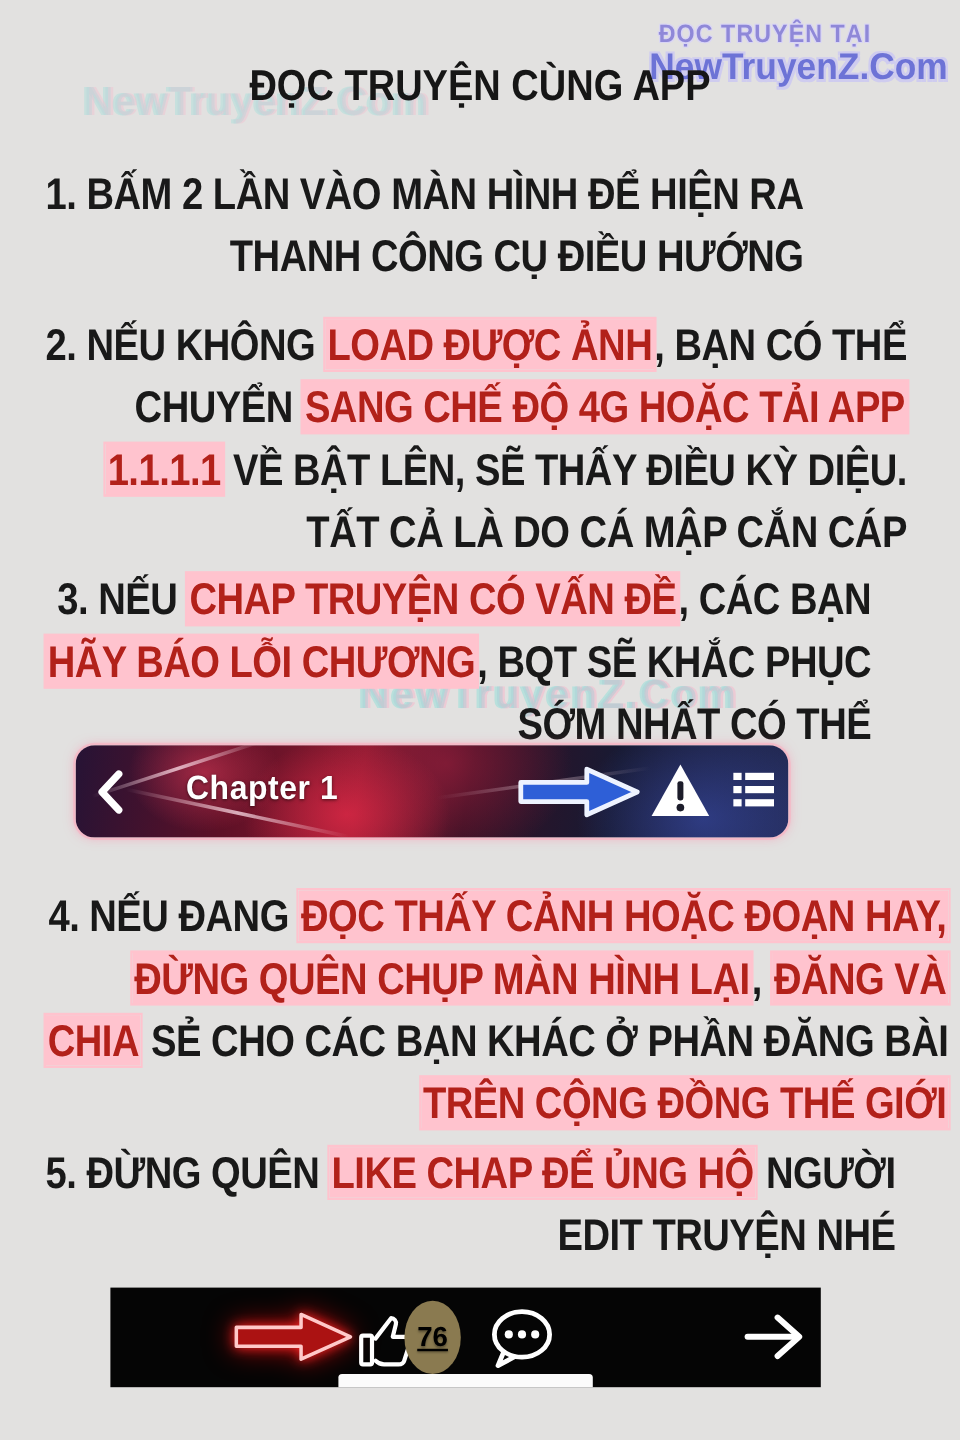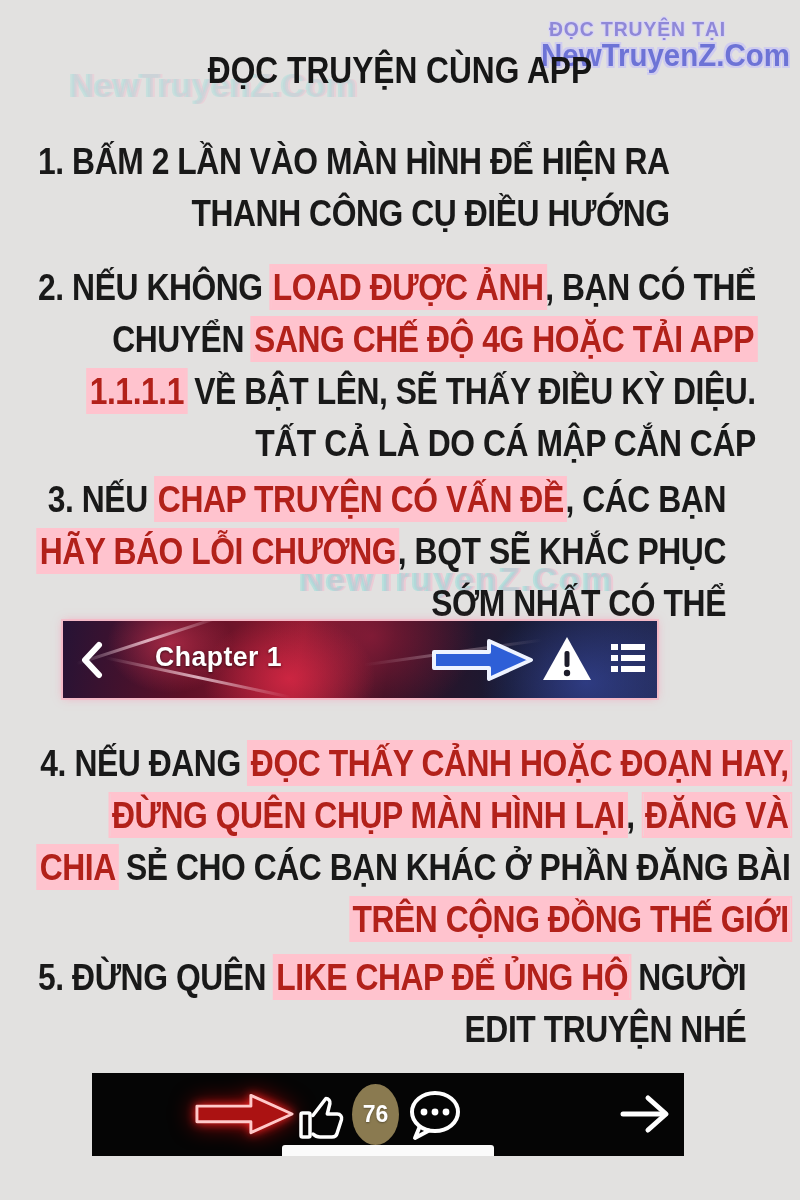--- a/index.html
+++ b/index.html
@@ -53,42 +53,44 @@
   
   .chapbar{
     top:621px;left:63px;width:594px;height:77px;overflow:hidden;
     background:
       radial-gradient(90px 70px at 18% 30%,rgba(230,60,90,.55),rgba(0,0,0,0) 70%),
       radial-gradient(120px 90px at 38% 75%,rgba(220,40,70,.8),rgba(0,0,0,0) 72%),
       radial-gradient(150px 120px at 52% 20%,rgba(150,30,60,.7),rgba(0,0,0,0) 70%),
       radial-gradient(140px 110px at 88% 80%,rgba(60,80,180,.55),rgba(0,0,0,0) 75%),
       linear-gradient(100deg,#261335 0%,#5d1026 22%,#8e1b30 40%,#341023 55%,#181a33 75%,#232a55 100%);
     box-shadow:0 0 0 2px rgba(255,170,190,.5),0 0 9px rgba(255,130,165,.55);
+    border-radius:16px;
   }
   .chapbar .streak{position:absolute;background:linear-gradient(90deg,rgba(255,255,255,0),rgba(255,225,235,.75),rgba(255,255,255,0));height:3px;border-radius:3px;}
   .chap-label{
     position:absolute;left:92px;top:20px;color:#fff;font-size:28px;font-weight:700;
     text-shadow:0 1px 3px rgba(0,0,0,.6);letter-spacing:.5px;
     transform:scaleX(.95);transform-origin:0 50%;
   }
   .icon{position:absolute;display:block;}
 
   
   .likebar{
     top:1073px;left:92px;width:592px;height:83px;background:#050505;overflow:hidden;
   }
   .likebar .strip{
     position:absolute;left:190px;top:72px;width:212px;height:14px;
     background:#fbfbfb;border-radius:3px;
   }
   .badge{
-    position:absolute;left:260px;top:11px;width:47px;height:61px;border-radius:50%;
-    background:#8a7a50;color:#ffffff;font-size:23px;font-weight:700;
+    position:absolute;left:245px;top:11px;width:47px;height:61px;border-radius:50%;
+    background:#8a7a50;color:#000000;font-size:23px;font-weight:700;
     display:flex;align-items:center;justify-content:center;
     text-shadow:0 1px 2px rgba(0,0,0,.35);
+    text-decoration:underline;
   }
   .redglow{filter:drop-shadow(0 0 5px rgba(255,40,40,.95)) drop-shadow(0 0 11px rgba(255,0,0,.6));}
 </style>
 </head>
 <body>
 
 <div class="abs banner">
   <div class="b1">ĐỌC TRUYỆN TẠI</div>
   <div class="b2">NewTruyenZ.Com</div>
 </div>

